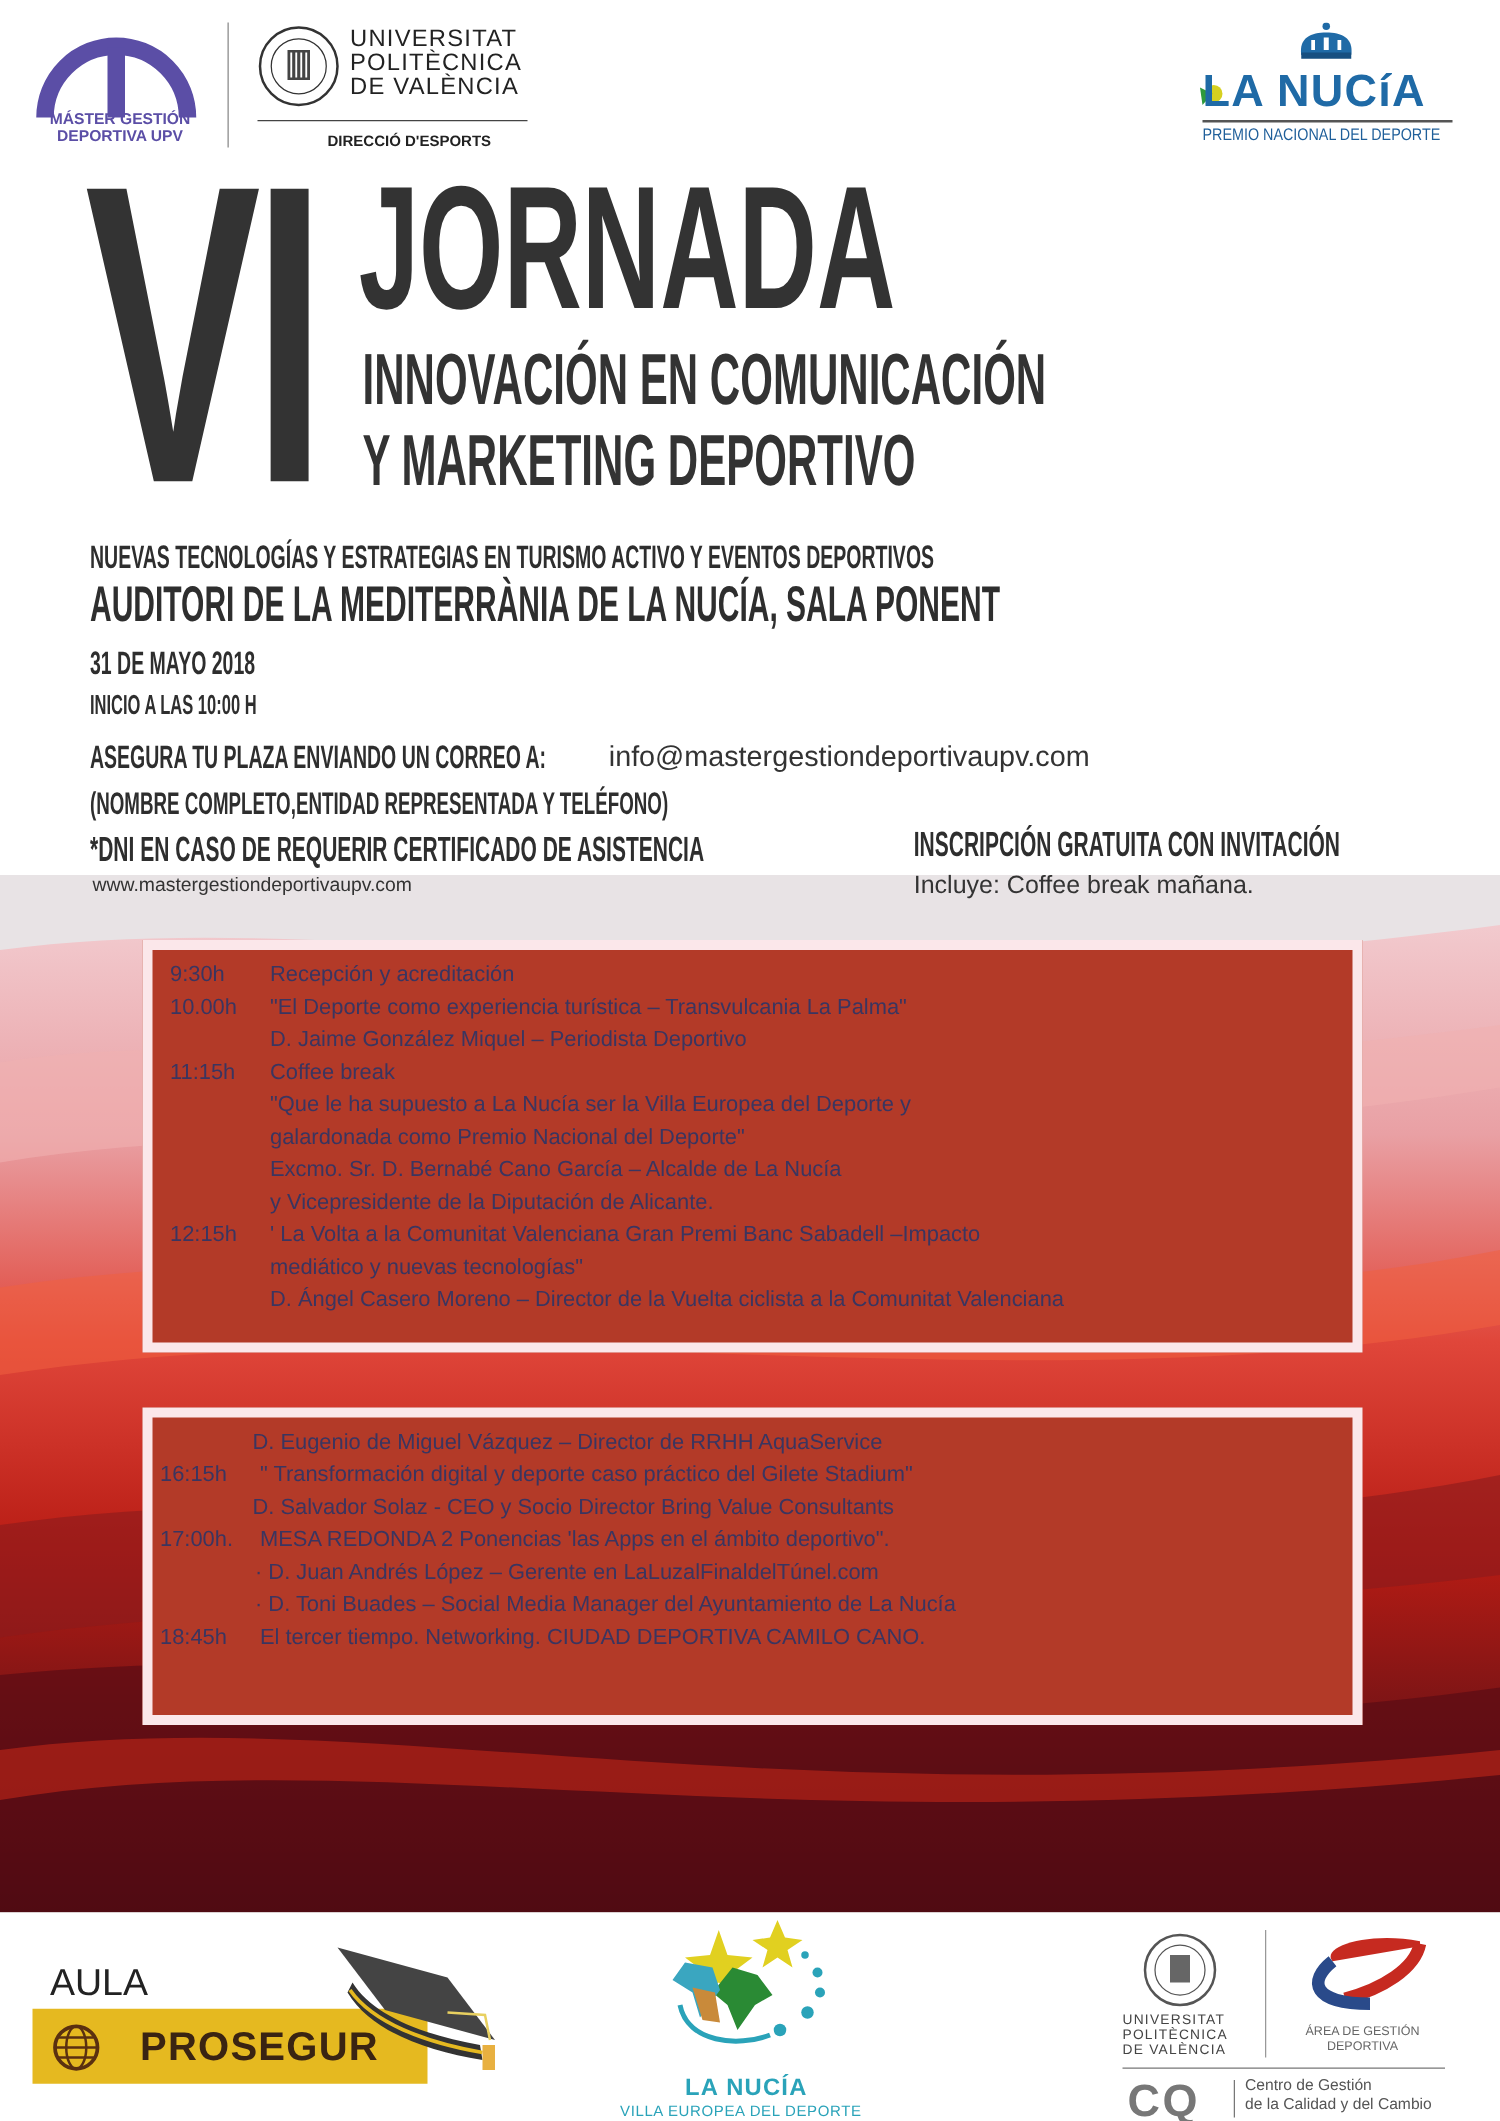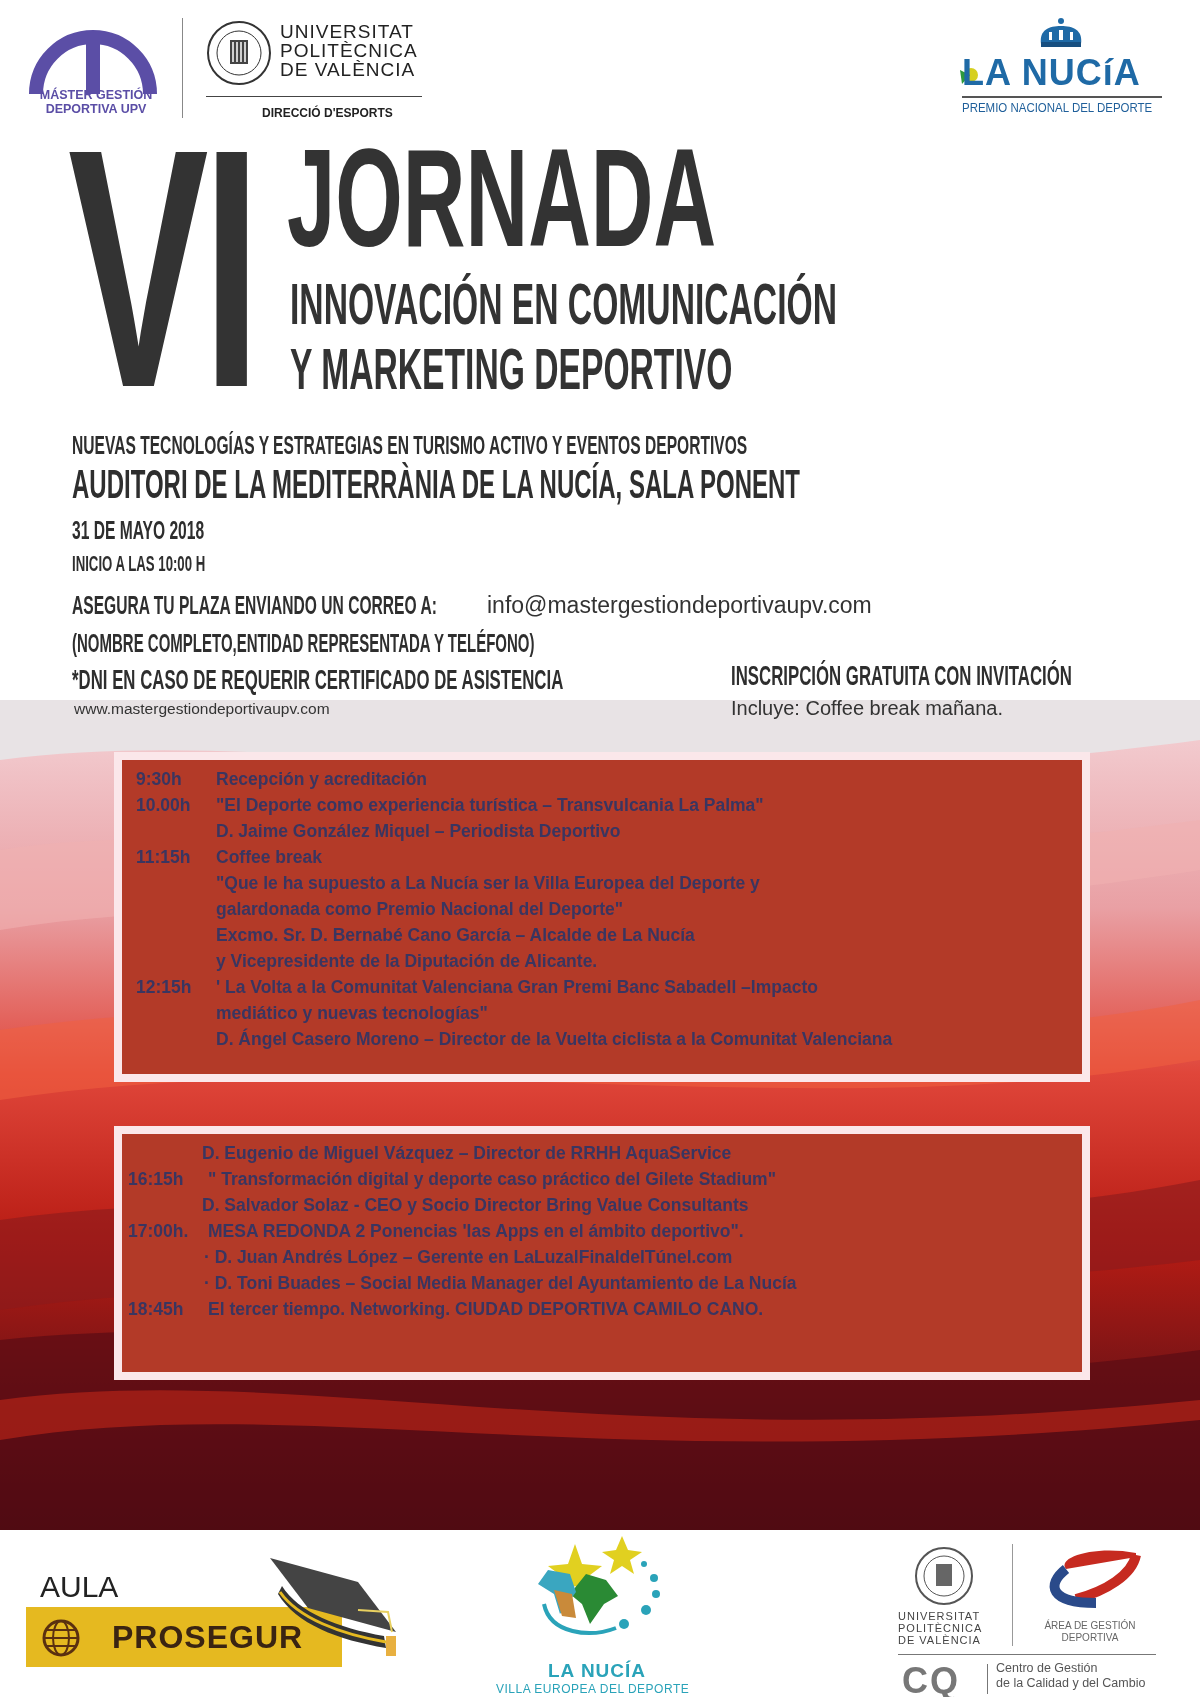--- a/index.html
+++ b/index.html
@@ -37,21 +37,21 @@
   .start { left: 72px; top: 551px; font-size: 22px; transform: scaleX(0.6); }
   .reg { left: 72px; top: 590px; font-size: 26px; transform: scaleX(0.6); }
   .email { left: 487px; top: 592px; font-size: 23px; color: #333; font-weight: normal; font-family: "Liberation Sans", sans-serif; }
   .req { left: 72px; top: 629px; font-size: 25px; transform: scaleX(0.6); }
   .dni { left: 72px; top: 664px; font-size: 28px; transform: scaleX(0.6); }
   .web { left: 74px; top: 700px; font-size: 15.5px; color: #333; }
   .insc { left: 731px; top: 660px; font-size: 28px; transform: scaleX(0.6); }
   .incl { left: 731px; top: 697px; font-size: 20px; color: #333; }
 
   
-  .box { background: #b33a28; border: 8px solid #fbe7ea; padding: 6px 14px; color: #3a3560; font-size: 17.5px; font-weight: bold; line-height: 26px; }
+  .box { background: #b33a28; border: 8px solid #fbe7ea; padding: 6px 14px; color: #3a3560; font-size: 17.5px; font-weight: normal; line-height: 26px; }
   .box1 { left: 114px; top: 752px; width: 976px; height: 330px; }
   .box2 { left: 114px; top: 1126px; width: 976px; height: 254px; }
   .row { display: flex; white-space: nowrap; }
   .time { width: 80px; flex: none; }
   .cont { padding-left: 80px; white-space: nowrap; }
   .cont.l2 { padding-left: 74px; }
   .cont.l3 { padding-left: 66px; }
   .cont.l4 { padding-left: 76px; }
   .row > span:last-child { white-space: nowrap; }
 

